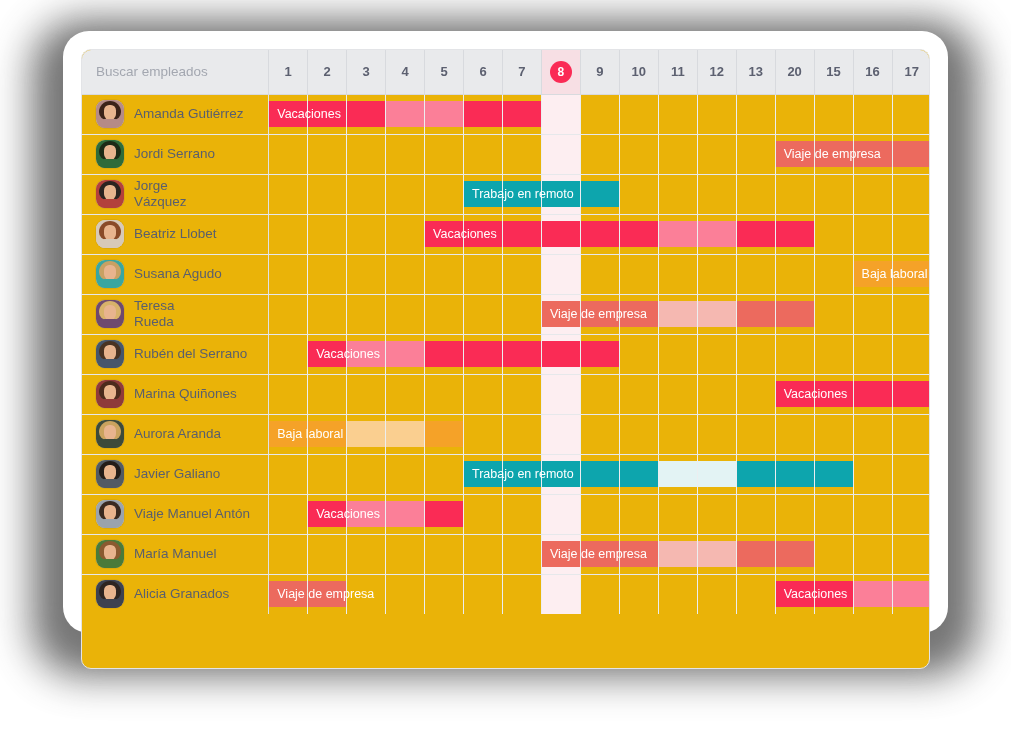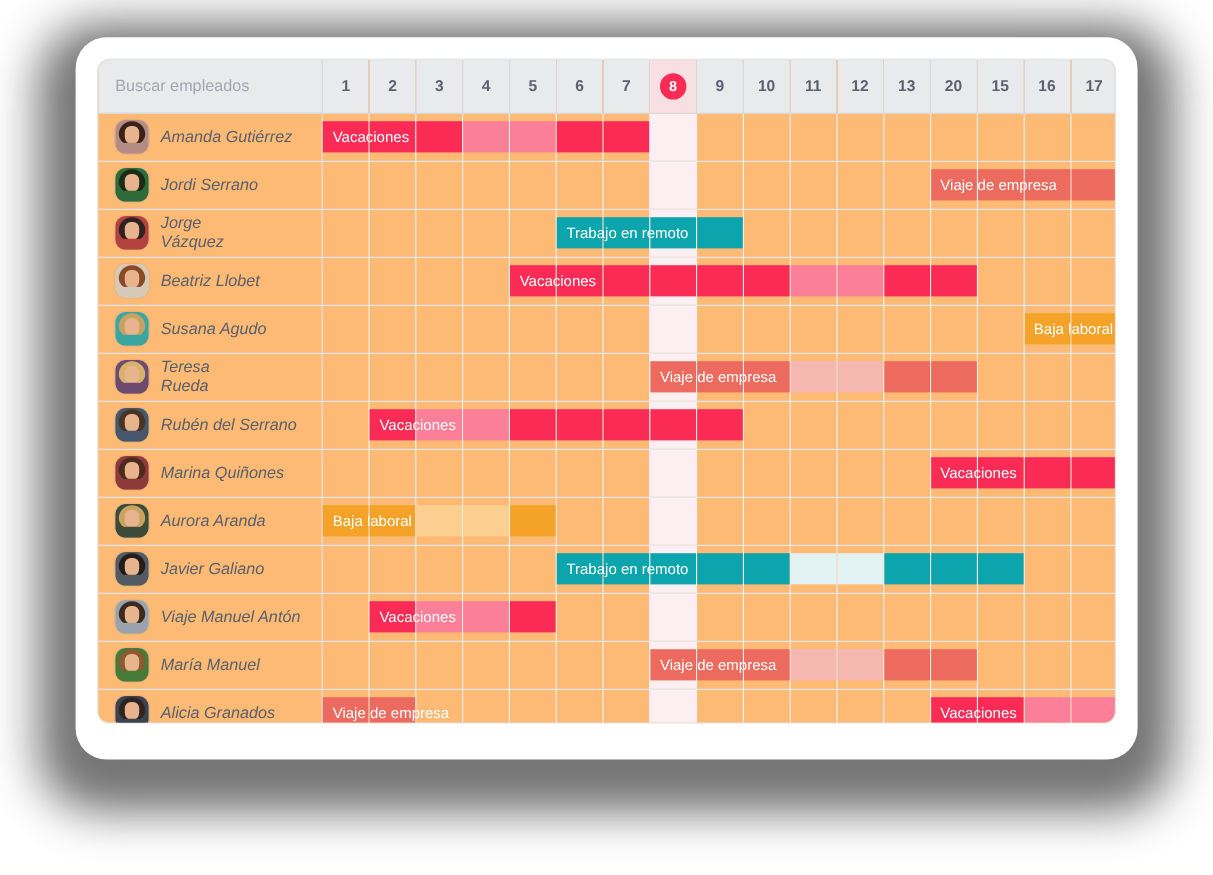--- a/index.html
+++ b/index.html
@@ -38,22 +38,22 @@
     left: 63px; top: 31px;
     width: 885px; height: 602px;
     background: #ffffff;
     border-radius: 26px;
   }
 
   
   .card {
     position: absolute;
     left: 81px; top: 49px;
-    width: 849px; height: 554px;
-    background: #fdba74;
+    width: 849px; height: 620px;
+    background: #eab308;
     border-radius: 10px;
     overflow: hidden;
     border: 1px solid #e3e4e7;
   }
 
   table.sched {
     border-collapse: collapse;
     table-layout: fixed;
     width: 849px;
   }
@@ -103,21 +103,20 @@
     padding: 0;
     height: 40px;
   }
   tbody td.day:last-child { border-right: none; }
   tbody tr:last-child td { border-bottom: none; }
 
   td.name-cell {
     border-right: 1px solid #e0e2e6;
     padding-left: 14px;
     vertical-align: middle;
-    font-style: italic;
   }
   .emp {
     display: flex;
     align-items: center;
     gap: 10px;
   }
   .avatar {
     width: 28px; height: 28px;
     border-radius: 9px;
     flex: 0 0 28px;

